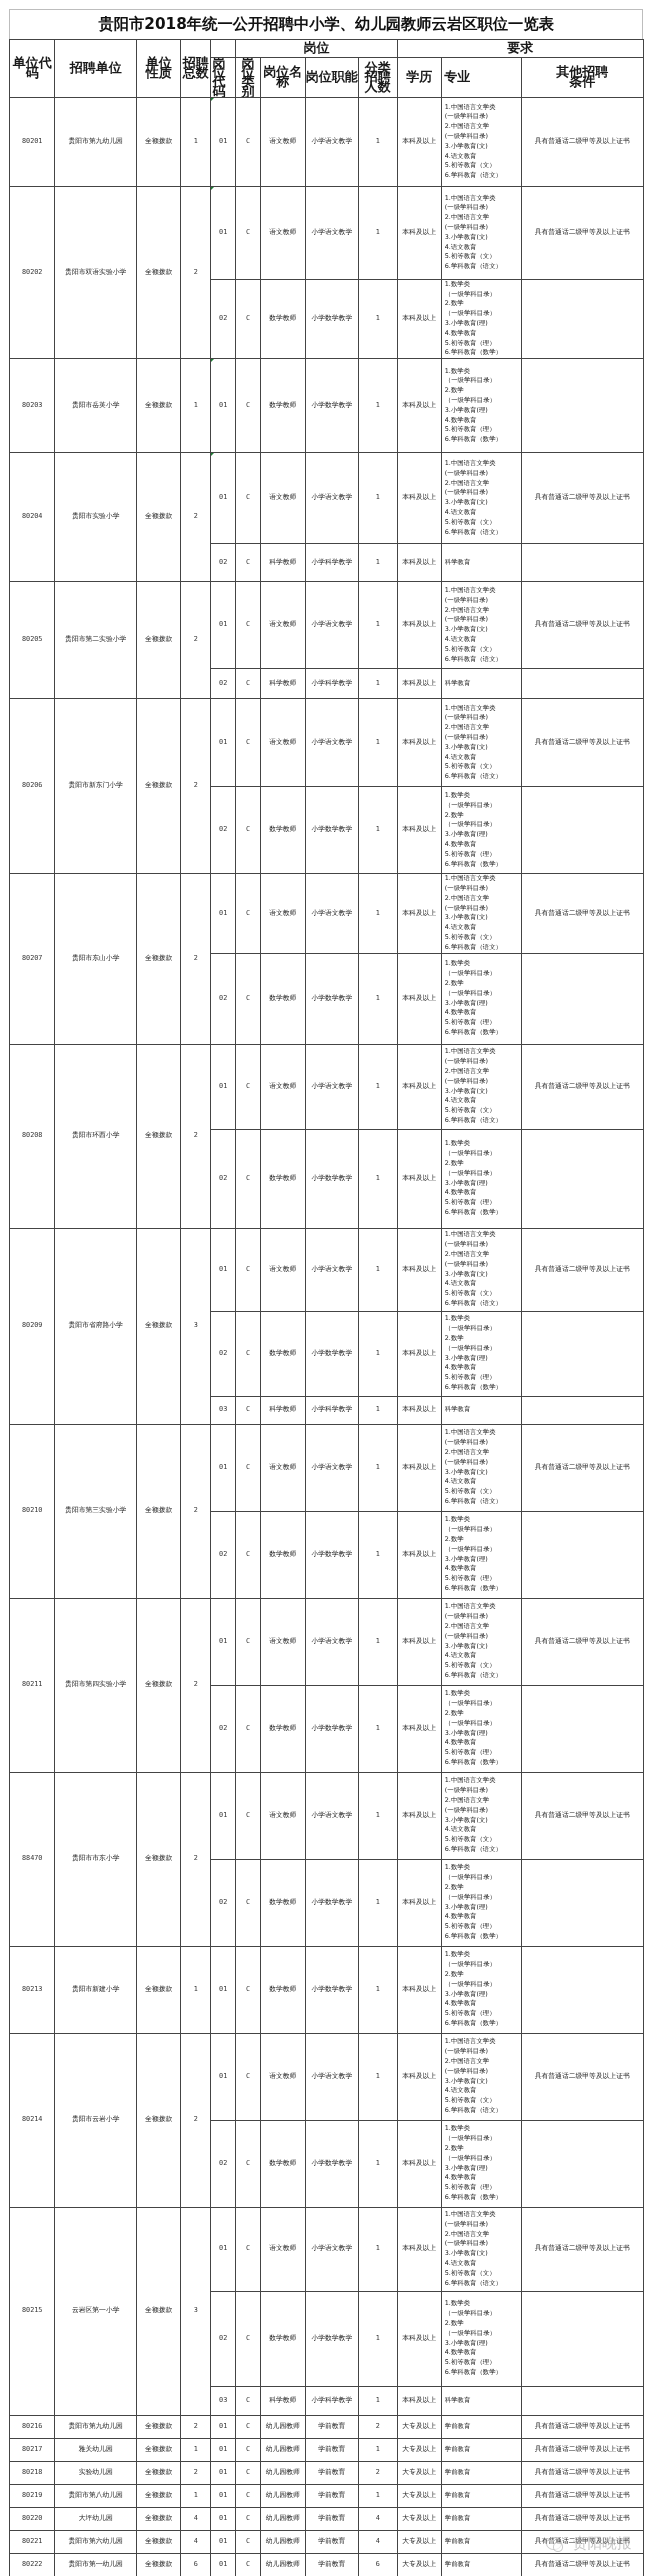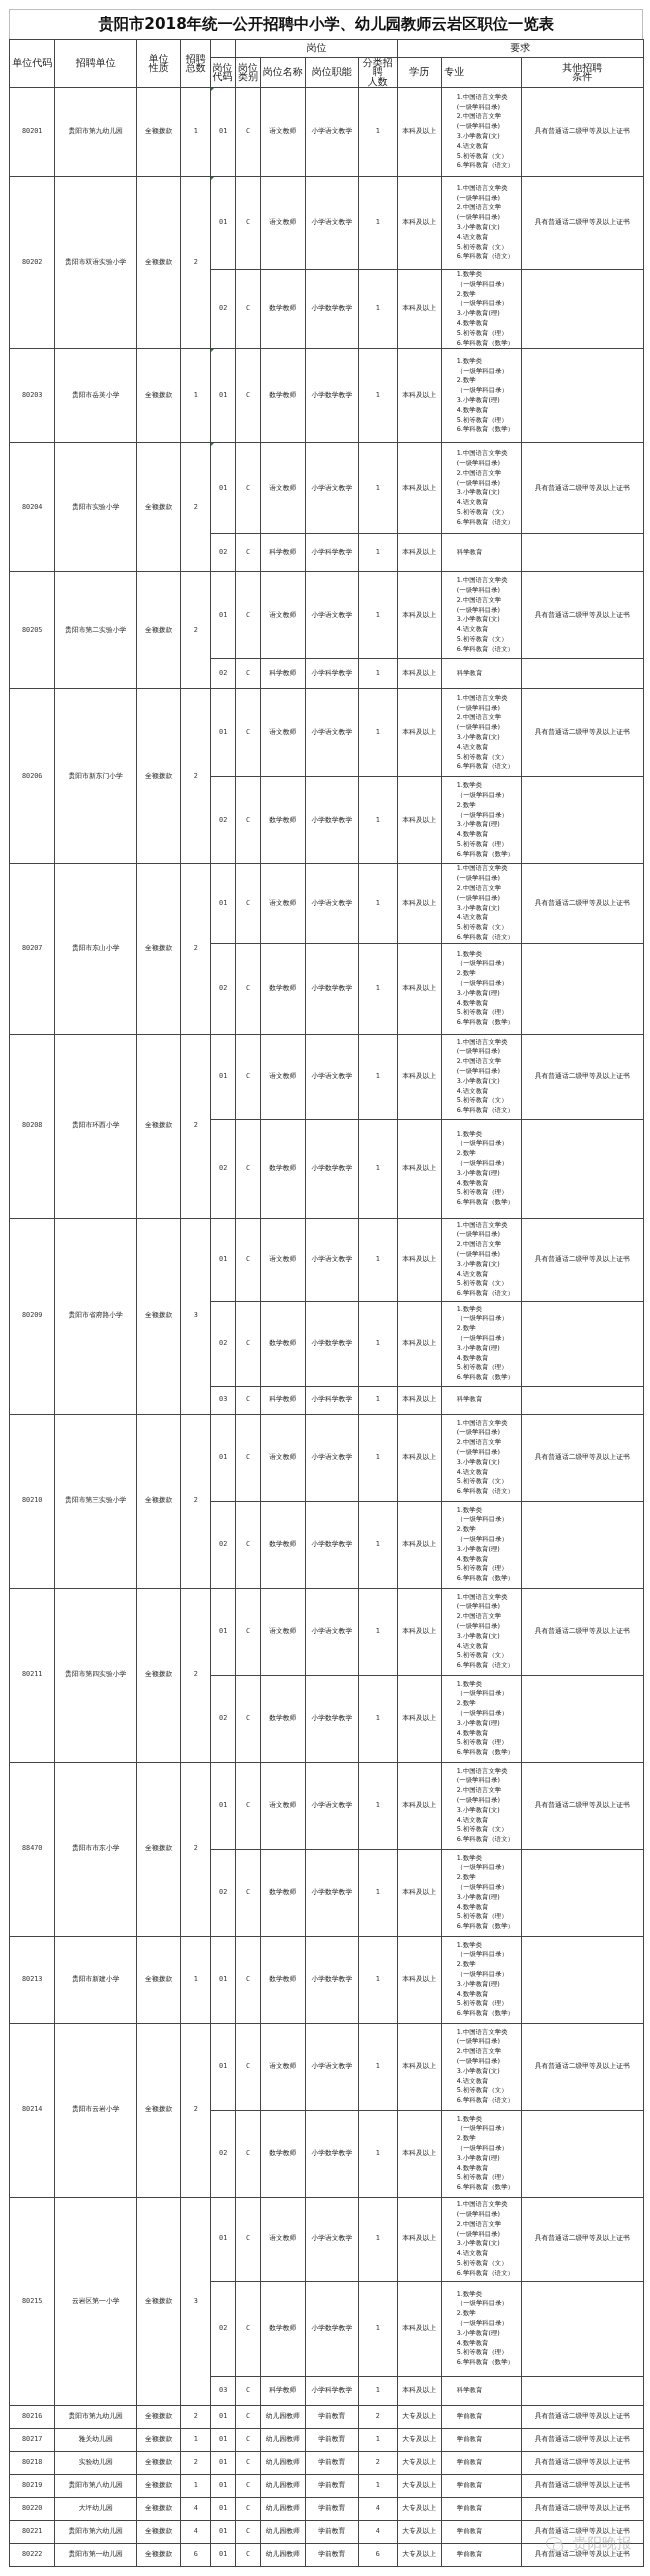--- a/index.html
+++ b/index.html
@@ -6,23 +6,23 @@
   body { width: 651px; height: 2576px; position: relative; overflow: hidden;
          font-family: "DejaVu Sans", "Liberation Sans", sans-serif; color: #1a1a1a; }
   .sheet { position: absolute; left: 9.2px; top: 9.2px; width: 634px; }
   .title-box { position: absolute; left: 0; top: 0; width: 634px; height: 29.5px;
     border-top: 0.6px solid #bdbdbd; border-left: 0.6px solid #bdbdbd; border-right: 0.6px solid #bdbdbd;
     display: flex; align-items: center; justify-content: center; box-sizing: border-box; }
   .title { font-size: 15.3px; font-weight: bold; letter-spacing: 0; color: #111; }
   table.grid { position: absolute; left: 0; top: 29.5px; border-collapse: collapse; table-layout: fixed; width: 634px; }
   table.grid td, table.grid th { border: 0.6px solid #444; padding: 0; font-size: 6.8px; line-height: 9.8px;
     text-align: center; vertical-align: middle; overflow: hidden; font-weight: normal; }
-  table.grid th { font-weight: normal; font-size: 10px; }
+  table.grid th { font-weight: bold; font-size: 13px; }
   table.grid tr.block-start > td { border-top: 1.2px solid #111; }
-  table.grid td.major { text-align: left; padding-left: 15px; font-size: 6.4px; line-height: 9.8px; white-space: pre-line; }
+  table.grid td.major { text-align: left; padding-left: 3px; font-size: 6.4px; line-height: 9.8px; white-space: pre-line; }
   table.grid td.major.single { white-space: nowrap; }
   .hdr-multi { white-space: pre-line; line-height: 10.4px; }
   .num { font-family: "DejaVu Sans Mono", "Liberation Mono", monospace; font-size: 6.8px; color: #333; }
   .green-mark { position: relative; }
   .green-mark::before { content: ""; position: absolute; left: 0; top: 0; width: 0; height: 0;
     border-top: 3.1px solid #1e7b34; border-right: 3.1px solid transparent; }
   .watermark { position: absolute; left: 546px; top: 2534px; display: flex; align-items: center; gap: 11px;
     color: rgba(150,150,150,0.55); font-size: 14.7px; pointer-events: none; }
   .wm-icon { width: 13.5px; height: 11px; border: 1.2px solid rgba(160,160,160,0.55); border-radius: 50% 50% 50% 50%;
     position: relative; }

